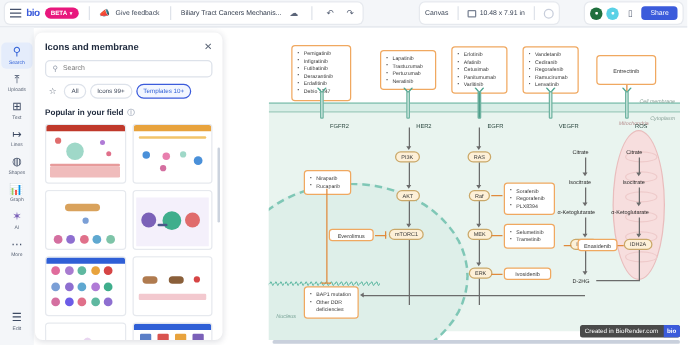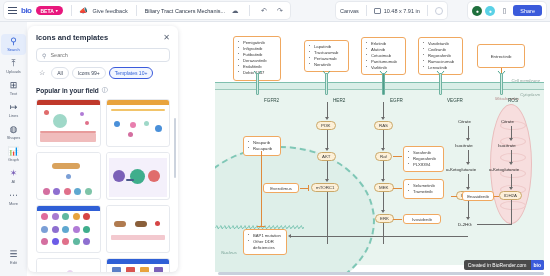--- a/index.html
+++ b/index.html
@@ -265,21 +265,21 @@
   </div>
   <div class="rail-spacer"></div>
   <div class="rail-item rail-bottom">
     <span class="rail-glyph">☰</span>
     <span class="rail-label">Edit</span>
   </div>
 </div>
 
 <div id="panel">
   <div class="panel-head">
-    <span class="panel-title">Icons and templates</span>
+    <span class="panel-title">Icons and membrane</span>
     <span class="panel-x">✕</span>
   </div>
 
   <div class="search-box">
     <span class="mag">⚲</span>
     <input placeholder="Search" style="">
   </div>
 
   <div class="chips">
     <span class="chip star">☆</span>

